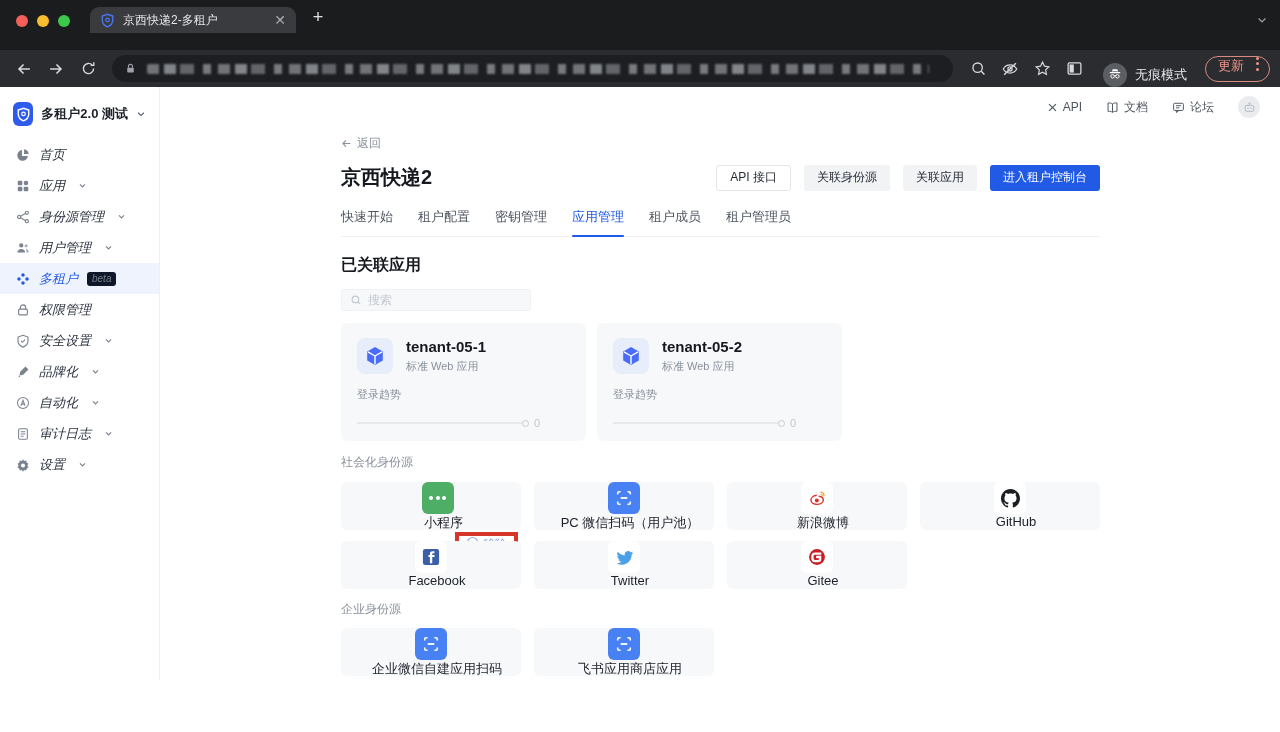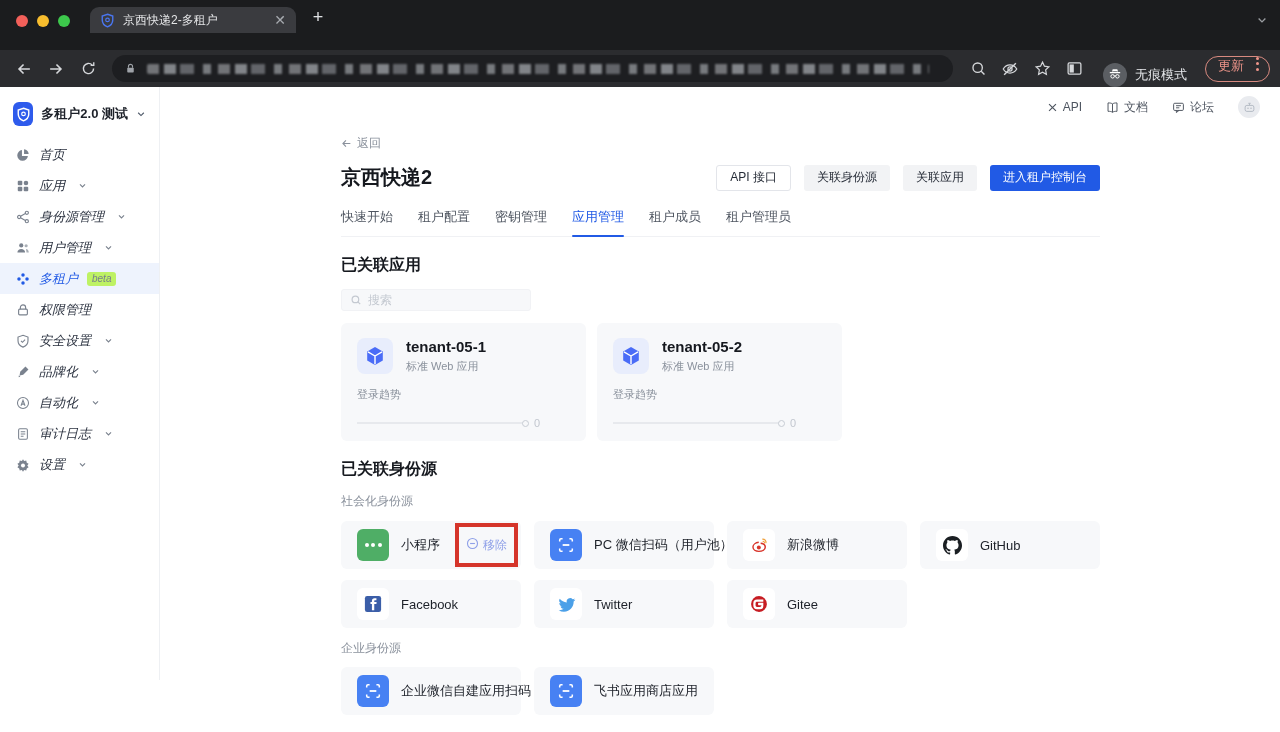--- a/index.html
+++ b/index.html
@@ -49,21 +49,21 @@
   .ws-logo { width:24px; height:24px; border-radius:6px; background:#2e5bec; display:flex; align-items:center; justify-content:center; }
   .ws-name { font-size:13px; font-weight:bold; color:#1d2129; white-space:nowrap; }
   .ws-chev { color:#4e5969; }
   .nav { margin-top:13px;font-style:italic; }
   .nav-item { height:31px; display:flex; align-items:center; gap:9px; padding:0 15px; cursor:default; }
   .nav-item .icn { color:#7a828e; width:15px; }
   .nav-label { font-size:13px; color:#2b3240; white-space:nowrap; }
   .nav-chev { color:#99a0ab; margin-left:1px; }
   .nav-item.selected { background:#eef3fd; }
   .nav-item.selected .icn, .nav-item.selected .nav-label { color:#215ae5; }
-  .badge { background:#bef264; color:#777f8c; font-size:10px; border-radius:3px; padding:1.5px 5px; line-height:1.1; }
+  .badge { background:#0f172a; color:#777f8c; font-size:10px; border-radius:3px; padding:1.5px 5px; line-height:1.1; }
 
   
   .main { flex:1; position:relative; }
   .topbar { height:40px; display:flex; align-items:center; justify-content:flex-end; gap:24px; padding-right:20px; }
   .top-link { display:flex; align-items:center; gap:5px; font-size:12px; color:#4e5560; }
   .top-link .icn { color:#4e5560; }
   .avatar { width:22px; height:22px; border-radius:50%; background:#e9ebef; display:flex; align-items:center; justify-content:center; }
 
   .content { margin-left:181px; width:759px; }
   .back-link { margin-top:8px; display:inline-flex; align-items:center; gap:5px; font-size:12px; color:#8a919c; }
@@ -95,21 +95,21 @@
   .app-name { font-size:15px; font-weight:bold; color:#16191f; }
   .app-type { font-size:11px; color:#8a919c; margin-top:4px; }
   .trend-label { font-size:11px; color:#8a919c; margin-top:13px; }
   .spark { margin-top:15px; display:flex; align-items:center; padding-right:30px; }
   .spark-line { flex:1; height:2px; background:#e7e9ed; }
   .spark-dot { width:7px; height:7px; border:1.5px solid #c7ccd4; border-radius:50%; background:#f7f8fa; margin-left:-1px; }
   .spark-val { font-size:11px; color:#c2c7cf; margin-left:5px; }
 
   .sub-label { margin-top:13px; font-size:12px; color:#8a919c; }
   .idp-grid { margin-top:11px; display:grid; grid-template-columns:repeat(4,180px); column-gap:13px; row-gap:11px; }
-  .idp-card { height:48px; background:#f7f8fa; border-radius:6px; display:flex; align-items:center; padding:0 16px; }
+  .idp-card { height:48px; background:#f7f8fa; border-radius:6px; display:flex; align-items:center; padding:0 16px;flex-direction:column; }
   .idp-card.annotated { padding-right:3px; }
   .idp-tile { width:32px; height:32px; border-radius:6px; display:flex; align-items:center; justify-content:center; flex-shrink:0; background:#fff; }
   .idp-tile.green { background:#4fae66; }
   .idp-tile.blue { background:#4781f3; }
   .idp-name { font-size:13px; color:#1d2129; margin-left:12px; white-space:nowrap; }
   .remove-annot { margin-left:auto; border:4px solid #d5352b; width:63px; height:44px; display:flex; align-items:center; justify-content:center; }
   .remove-btn { display:flex; align-items:flex-start; gap:4px; background:none; border:none; color:#8fa0e8; font-size:12px; }
   .dots3 { display:flex; gap:2.5px; }
   .dots3 i { width:4px; height:4px; background:#fff; border-radius:50%; }
 </style>
@@ -498,21 +498,20 @@
             </div>
             <div class="trend-label">登录趋势</div>
             <div class="spark">
               <span class="spark-line"></span>
               <span class="spark-dot"></span>
               <span class="spark-val">0</span>
             </div>
           </div>
         </div>
 
-      <div class="section-title">已关联身份源</div>
       <div class="sub-label">社会化身份源</div>
       <div class="idp-grid" id="social-grid">
           <div class="idp-card annotated">
             <span class="idp-tile green">
               <span class="dots3">
                 <i></i>
                 <i></i>
                 <i></i>
               </span>
             </span>

